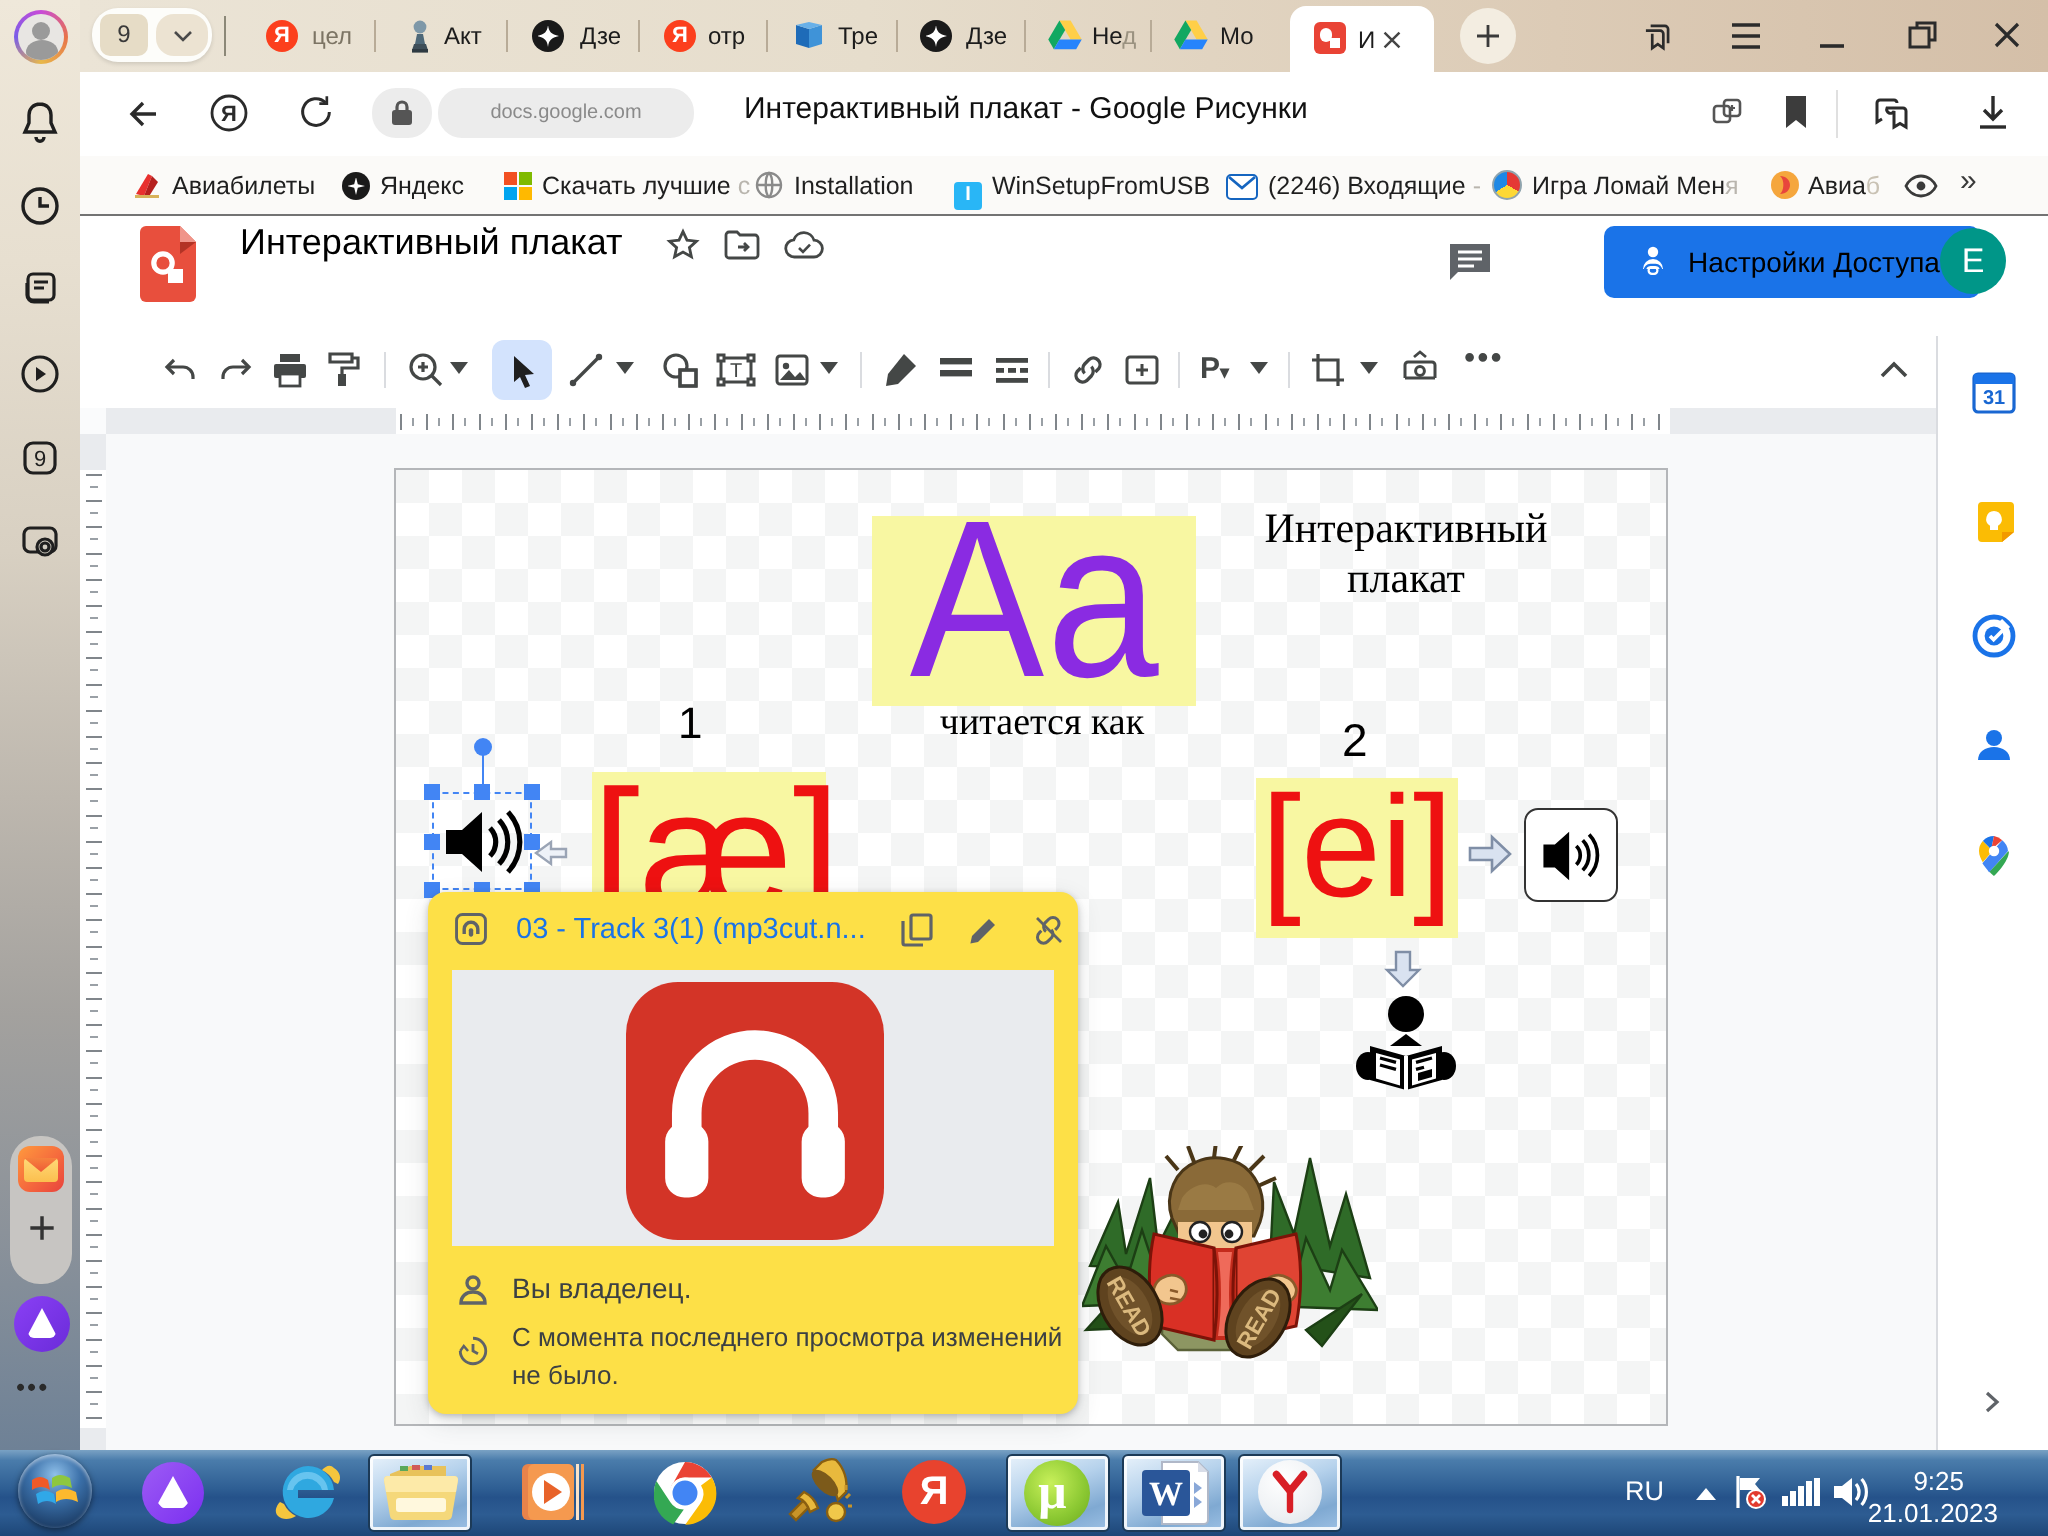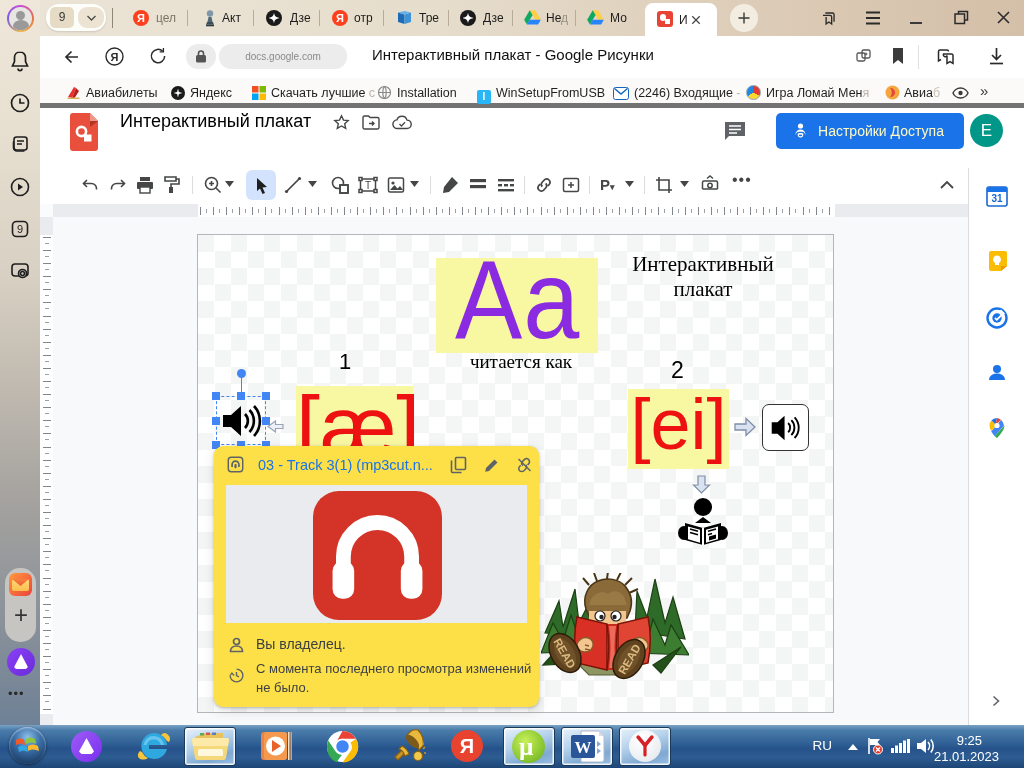--- a/index.html
+++ b/index.html
@@ -21,28 +21,28 @@
 .tabdiv{position:absolute;top:10px;width:1px;height:16px;background:#b8ab97;}
 .zen{width:16px;height:16px;border-radius:50%;background:#1a1a1a;}
 .zen:before{content:"";position:absolute;left:2.5px;top:2.5px;width:11px;height:11px;background:#fff;
  clip-path:path("M5.5 0C6 3.5 7 4.5 11 5.5 7 6.5 6 7.5 5.5 11 5 7.5 4 6.5 0 5.5 4 4.5 5 3.5 5.5 0Z");}
 #activetab{position:absolute;left:605px;top:3px;width:72px;height:33px;background:#fff;
  border-radius:8px 8px 0 0;}
 
 #addrbar{left:40px;top:36px;width:984px;height:42px;background:#fff;}
 .pill{position:absolute;background:#ececec;border-radius:12px;}
 
-#bmbar{left:40px;top:78px;width:984px;height:30px;background:#fbfaf8;border-bottom:5px solid #737373;}
+#bmbar{left:40px;top:78px;width:984px;height:30px;background:#fbfaf8;border-bottom:1px solid #737373;}
 .bm{position:absolute;top:0;height:30px;line-height:30px;font-size:12.5px;color:#1f1f1f;white-space:nowrap;}
 
 
 #dhead{left:40px;top:108px;width:984px;height:60px;background:#fff;}
 #dmenu span{margin-right:11px;}
-#sharebtn{position:absolute;left:736px;top:5px;width:188px;height:36px;background:#1a73e8;border-radius:5px;
- color:#fef9c3;font-size:14px;font-weight:500;line-height:36px;text-align:center;}
+#sharebtn{position:absolute;left:762px;top:5px;width:188px;height:36px;background:#1a73e8;border-radius:5px;
+ color:#000000;font-size:14px;font-weight:500;line-height:36px;text-align:center;}
 #avatarE{position:absolute;left:930px;top:6px;width:33px;height:33px;border-radius:50%;background:#009688;
  color:#fff;font-size:17px;text-align:center;line-height:33px;}
 
 
 #dtool{left:40px;top:168px;width:928px;height:36px;background:#fff;}
 .ticon{position:absolute;top:7px;width:20px;height:20px;color:#444746;}
 .tdiv{position:absolute;top:8px;width:1px;height:18px;background:#dadce0;}
 
 
 #work{left:40px;top:204px;width:928px;height:521px;background:#f8f9fa;}

